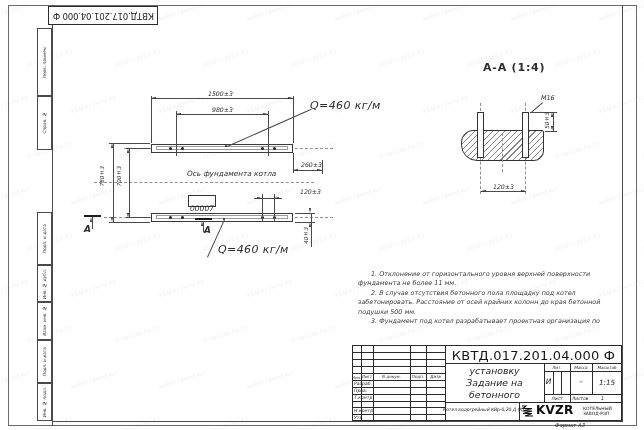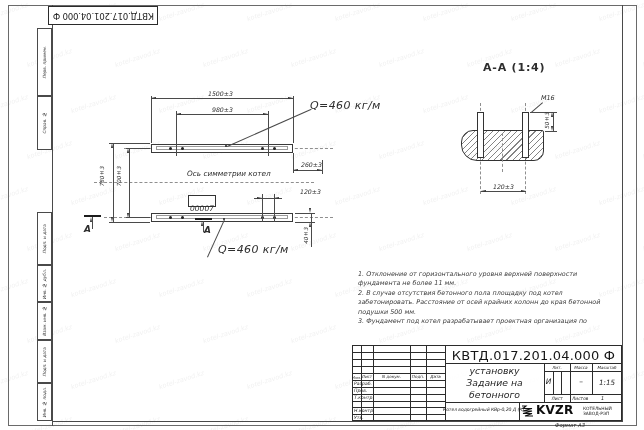--- a/index.html
+++ b/index.html
@@ -25,21 +25,21 @@
          display:flex;align-items:center;justify-content:center;box-sizing:border-box;background:#fff;}
   .mcell span{writing-mode:vertical-rl;transform:rotate(180deg);font-size:4.3px;
               font-style:italic;color:#333;white-space:nowrap;}
   .tb-l{position:absolute;background:#2b2b2b;}
   .tbt{position:absolute;white-space:nowrap;color:#1f1f1f;}
   .ctr{text-align:center;}
   #wmlayer{position:absolute;left:0;top:0;width:644px;height:430px;overflow:hidden;}
   .wm{position:absolute;font-size:6.5px;font-style:italic;color:rgba(70,70,70,0.08);
       transform:rotate(-18deg);white-space:nowrap;}
   .note-line{white-space:nowrap;}
-  .ind{}
+  .ind{margin-left:13px;}
   .secbar{position:absolute;height:2.2px;background:#1c1c1c;}
 </style>
 </head>
 <body>
 
 <div class="abs" style="left:0;top:0;width:644px;height:430px;">
 
   <div id="wmlayer">
       <span class="wm" style="left: -18px; top: 8px;">kotel-zavod.kz</span>
       <span class="wm" style="left: 70px; top: 8px;">kotel-zavod.kz</span>
@@ -152,21 +152,21 @@
     </div>
   <div class="mcell" style="top:383px;height:38px;">
       <span>Инв. № подл.</span>
     </div>
 
   <div>
 
     <div class="cl" style="left:124px;top:147.5px;width:209px;"></div>
     <div class="cl" style="left:104px;top:216.5px;width:229px;"></div>
     <div class="cl" style="left:94px;top:181.5px;width:220px;"></div>
-    <div class="t" style="left:187px;top:168.5px;font-size:7.3px;">Ось симметрии котел</div>
+    <div class="t" style="left:187px;top:168.5px;font-size:7.3px;">Ось фундамента котла</div>
 
     <div class="rail" style="left:151px;top:143.5px;width:142px;"></div>
     <div class="raili" style="left:156px;top:145.8px;width:132px;height:4.6px;"></div>
     <div class="rail" style="left:151px;top:212.5px;width:142px;"></div>
     <div class="raili" style="left:156px;top:214.8px;width:132px;height:4.6px;"></div>
     <div class="dot" style="left:168.5px;top:146.5px;"></div>
     <div class="dot" style="left:180.5px;top:146.5px;"></div>
     <div class="dot" style="left:260.5px;top:146.5px;"></div>
     <div class="dot" style="left:272.5px;top:146.5px;"></div>
     <div class="dot" style="left:168.5px;top:215.5px;"></div>

